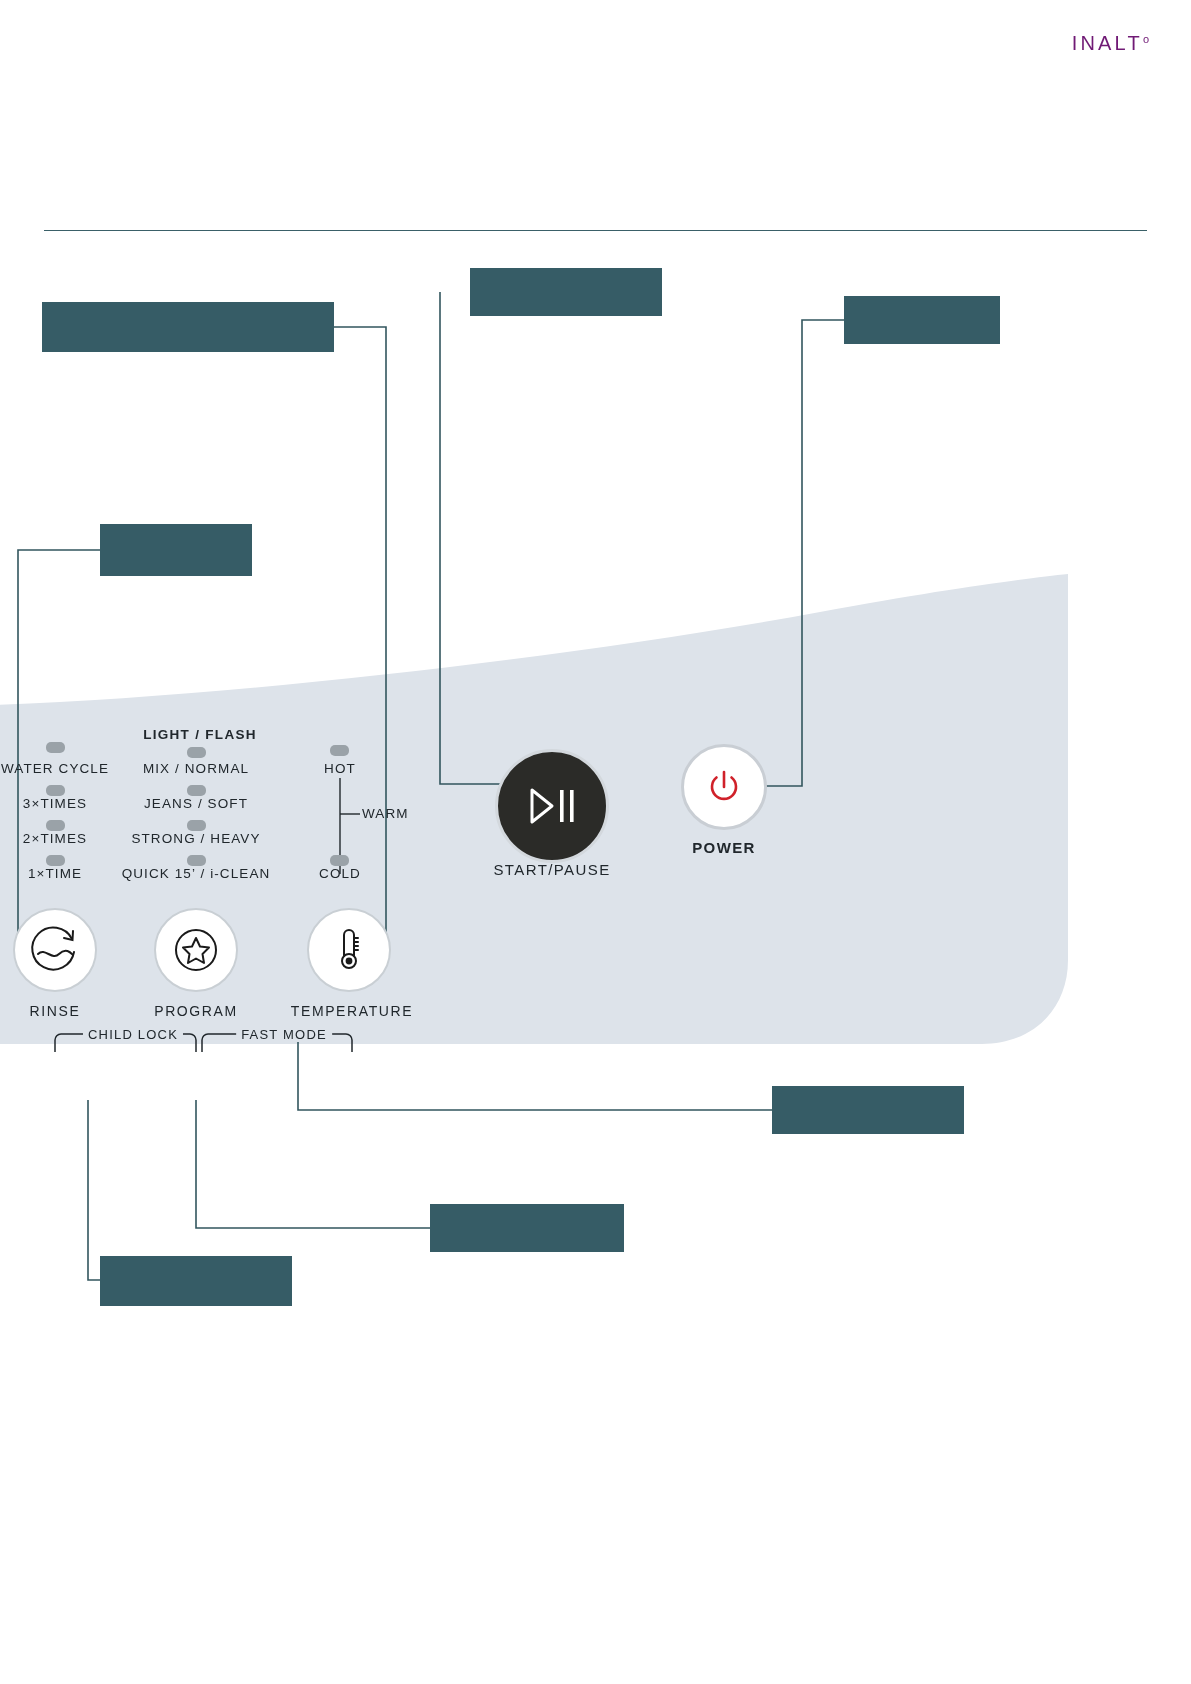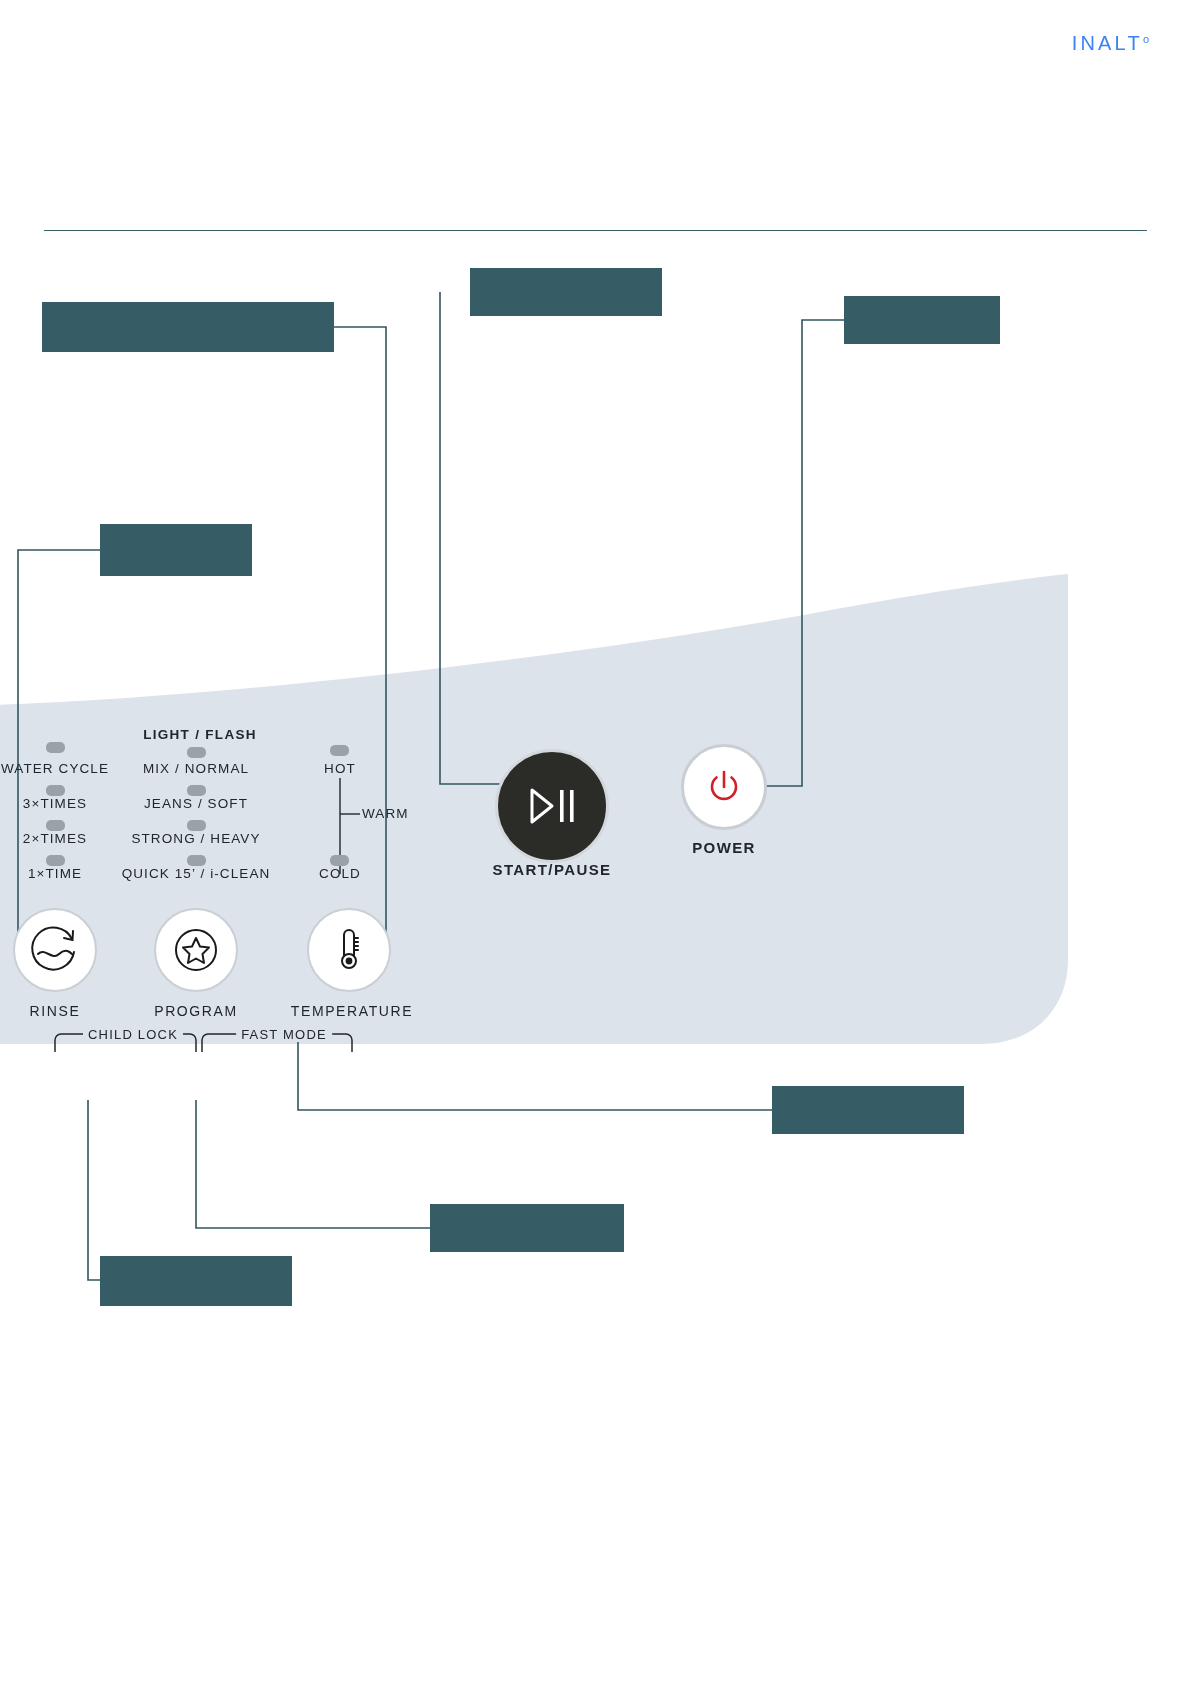--- a/index.html
+++ b/index.html
@@ -16,21 +16,21 @@
     -webkit-font-smoothing: antialiased;
   }
 
   
   .brand {
     position: absolute;
     top: 32px;
     right: 42px;
     font-size: 20px;
     letter-spacing: 3.2px;
-    color: #3b82f6;
+    color: #701a75;
     font-weight: 400;
     white-space: nowrap;
   }
   .brand .brand-o {
     font-size: 11px;
     vertical-align: 7px;
     letter-spacing: 0;
     display: inline-block;
   }
 
@@ -119,21 +119,21 @@
     background: #2b2b28;
     border: 3px solid #d3d8dd;
     box-sizing: border-box;
     display: flex;
     align-items: center;
     justify-content: center;
   }
   .startpause-label {
     position: absolute;
     font-size: 15px;
-    font-weight: 700;
+    font-weight: 400;
     letter-spacing: 1.4px;
     color: #20272c;
     white-space: nowrap;
     transform: translateX(-50%);
   }
 
   
   .power-btn {
     position: absolute;
     width: 86px;

